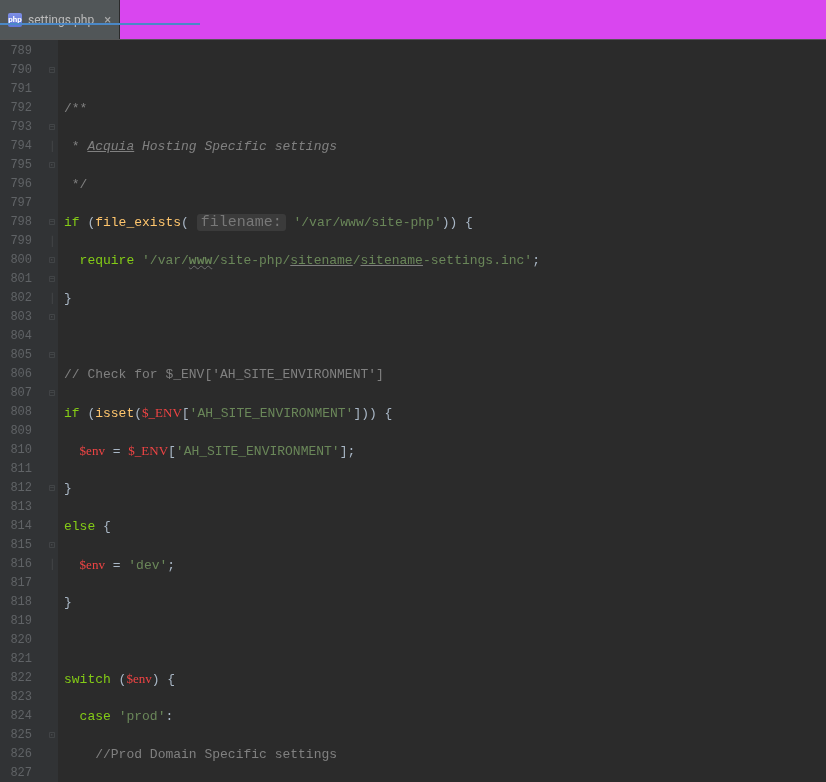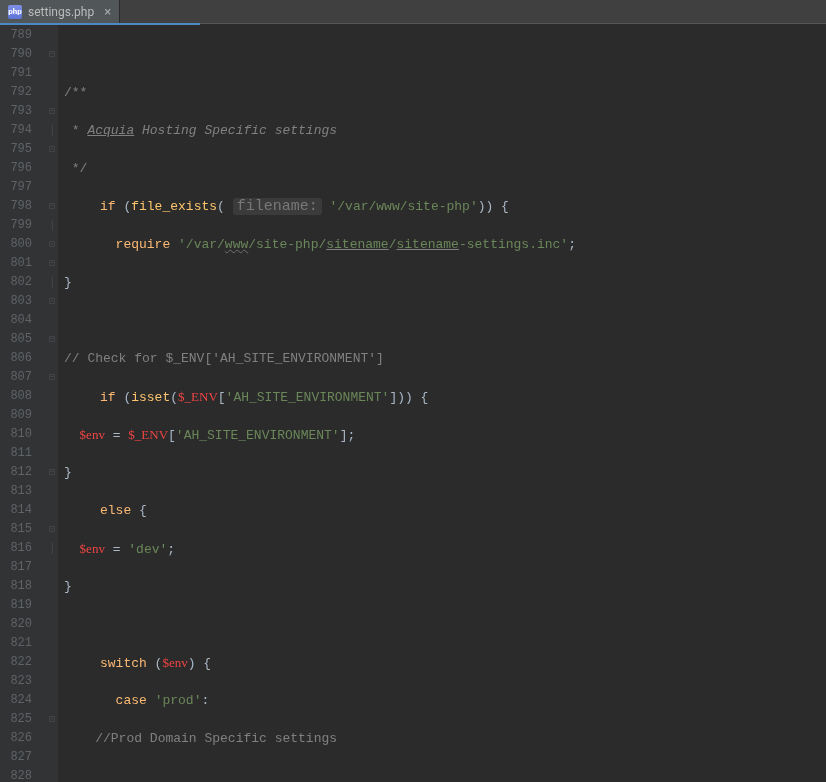--- a/index.html
+++ b/index.html
@@ -6,22 +6,22 @@
   body {
     background: #2b2b2b;
     font-family: "Menlo", "Consolas", "Courier New", monospace;
     font-size: 13px;
     width: 826px;
     height: 782px;
     overflow: hidden;
     color: #a9b7c6;
   }
   .tab-bar {
-    background: #404040;
-    height: 24px;
+    background: #d946ef;
+    height: 40px;
     display: flex;
     border-bottom: 1px solid #555;
   }
   .tab {
     display: flex;
     align-items: center;
     background: #515658;
     padding: 0 8px;
     height: 100%;
     border-right: 1px solid #2b2b2b;
@@ -84,34 +84,34 @@
     line-height: 19px;
     white-space: pre;
     flex: 1;
     position: relative;
   }
   .ln { height: 19px; }
   .cl { height: 19px; }
   
   .cmt { color: #808080; }
   .cmt-it { color: #808080; font-style: italic; }
-  .kw { color: #fdba74; margin-left: 36px; }
+  .kw { color: #84cc16; }
   .fn { color: #ffc66d; }
   .str { color: #6a8759; }
   .var { color: #ef4444; font-family: Liberation Serif, serif; }
   .txt { color: #a9b7c6; }
   .hint {
     background: #3b3b3b;
     color: #787878;
     border-radius: 3px;
     padding: 0 4px;
     font-size: 15px;
   }
   .under { text-decoration: underline; text-decoration-color: #808080; margin-top: 40px; }
-  .und-txt { text-decoration: underline wavy #707070; text-decoration-thickness:1px;}
+  .und-txt { text-decoration: underline wavy #707070; text-decoration-thickness:1px;font-weight:bold;}
 </style>
 </head>
 <body>
 
 <div class="tab-bar" style="position:relative;">
   <div class="tab">
     <span class="tab-icon">php</span>
     <span>settings.php</span>
     <span class="tab-close">×</span>
   </div>

